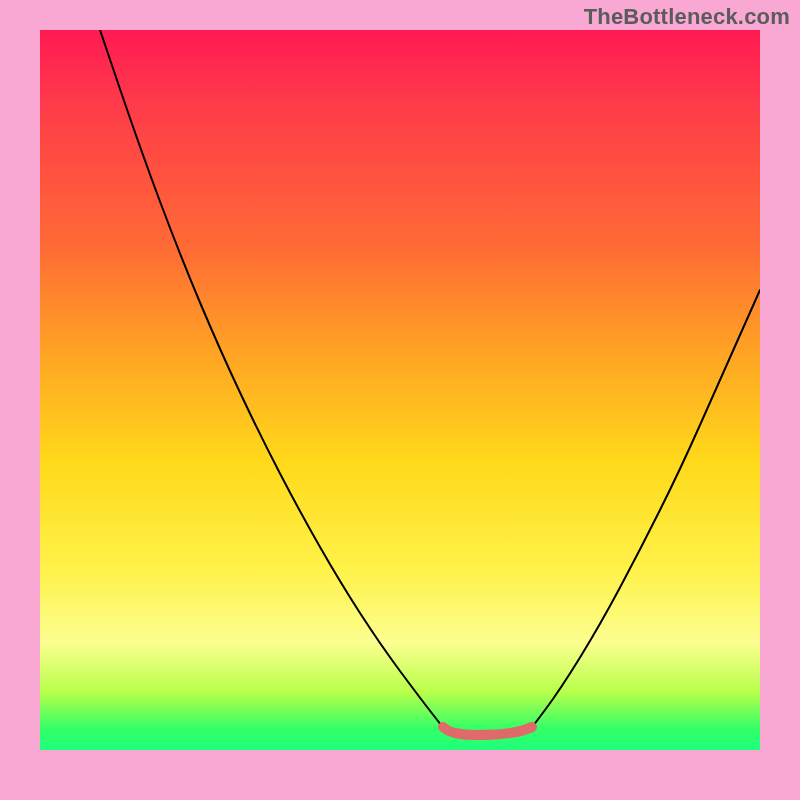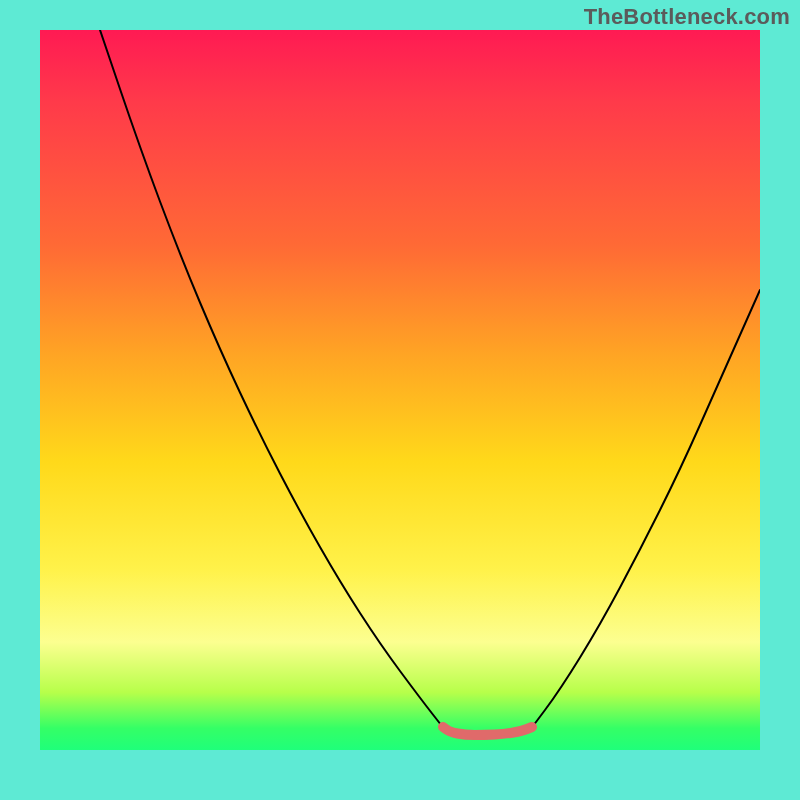--- a/index.html
+++ b/index.html
@@ -7,21 +7,21 @@
     padding: 0;
     width: 800px;
     height: 800px;
     background: #000;
     overflow: hidden;
   }
   .frame {
     position: relative;
     width: 800px;
     height: 800px;
-    background: #5eead4;
+    background: #f9a8d4;
   }
   .watermark {
     position: absolute;
     top: 4px;
     right: 10px;
     font-family: Arial, Helvetica, sans-serif;
     font-size: 22px;
     font-weight: 600;
     color: #5b5b5b;
     letter-spacing: 0.2px;

